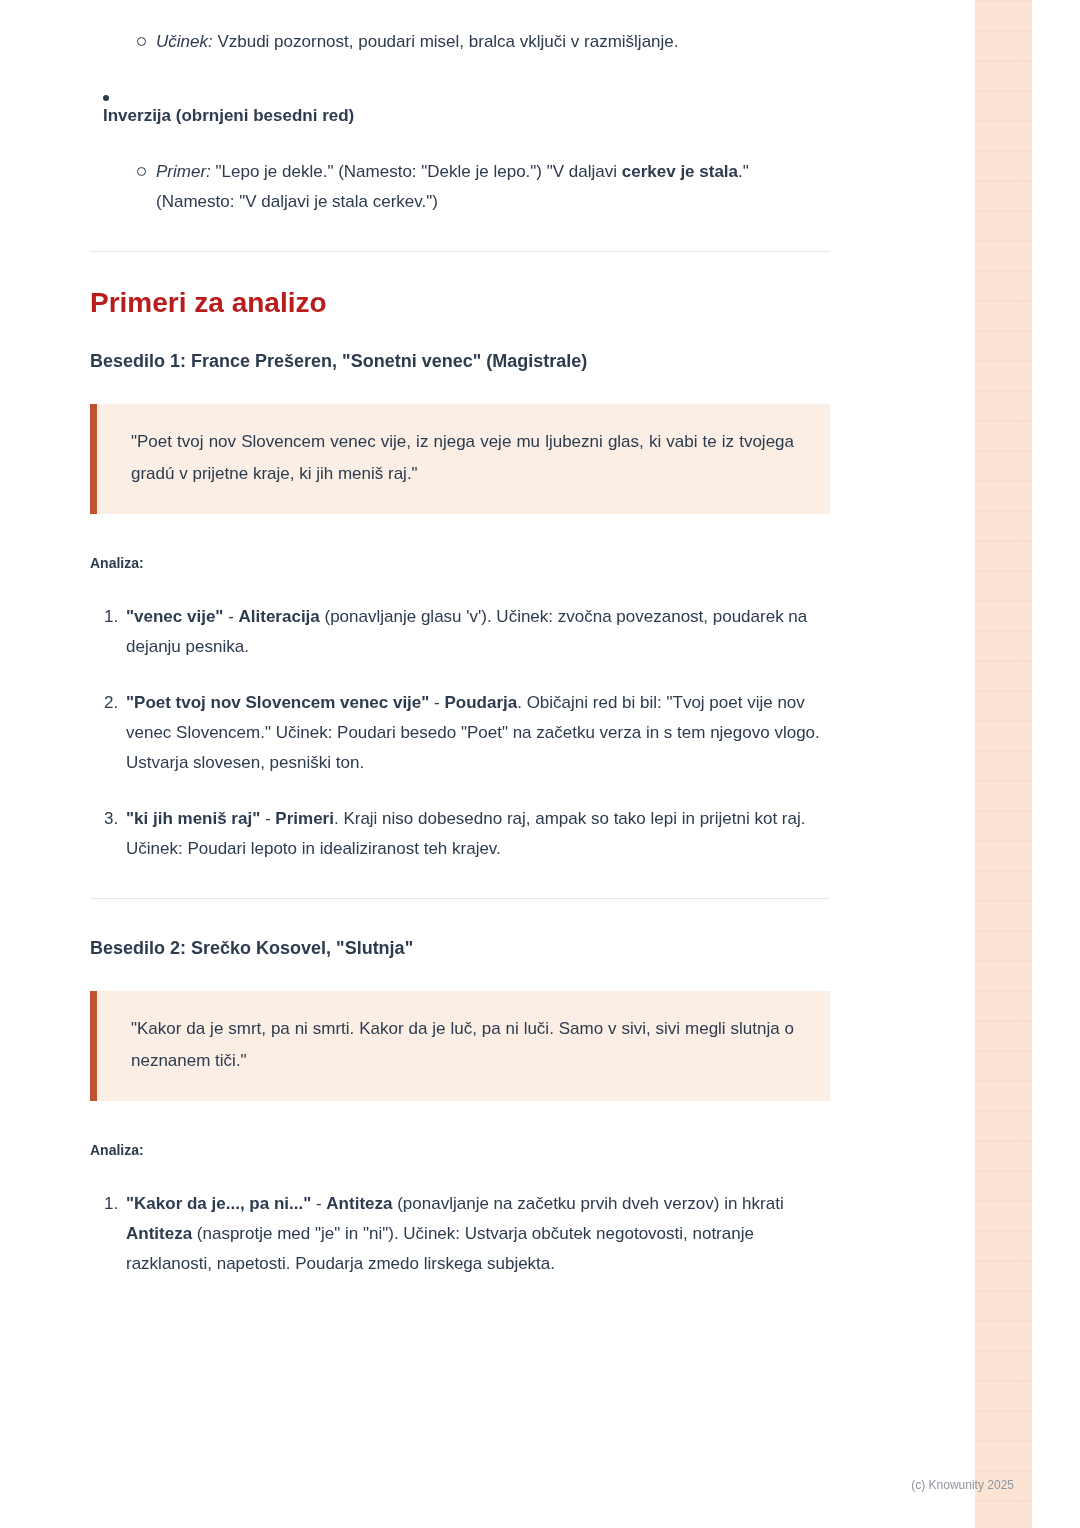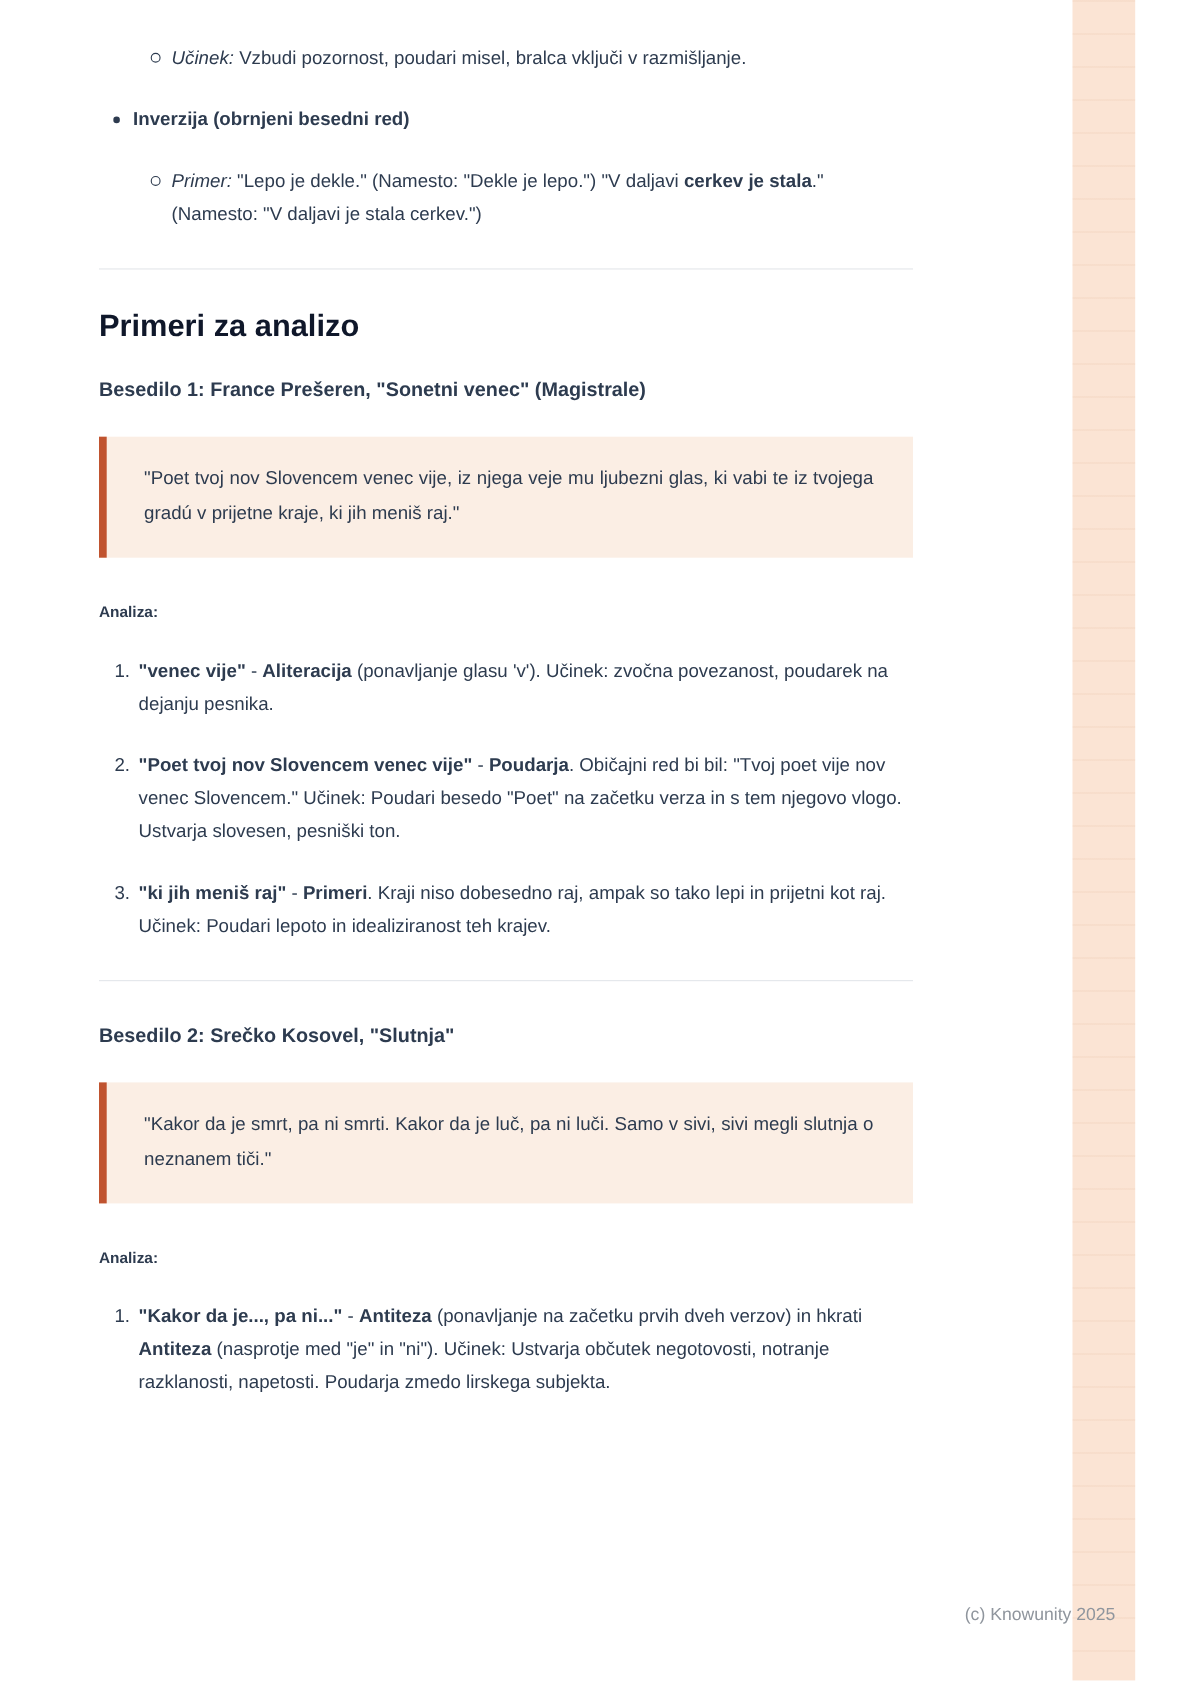--- a/index.html
+++ b/index.html
@@ -29,31 +29,31 @@
       to bottom,
       rgba(190, 120, 70, 0.06) 0px, rgba(190, 120, 70, 0.06) 2px,
       transparent 2px, transparent 30px
     );
     z-index: 1;
   }
   .content {
     position: relative;
     z-index: 2;
     width: 830px;
-    padding: 38px 0 0 90px;
+    padding: 27px 0 0 90px;
     font-size: 17px;
     line-height: 30px;
   }
   .plain-list { list-style: none; }
   .li {
     display: flex;
     align-items: flex-start;
     margin-bottom: 26px;
   }
-  .main-item { padding-left: 13px; }
+  .main-item { padding-left: 13px; flex-direction: column; }
   .sub-item { padding-left: 47px; }
   .marker {
     flex: none;
     display: inline-block;
   }
   .marker-dot {
     width: 6px; height: 6px;
     border-radius: 50%;
     background: #2d3b4f;
     margin: 12px 12px 0 0;
@@ -71,21 +71,21 @@
     border: none;
     border-top: 1px solid #e3e6ea;
     width: 740px;
     margin: 34px 0 0 0;
   }
   .section-title {
     margin: 34px 0 28px 0;
     font-size: 28px;
     line-height: 34px;
     font-weight: 700;
-    color: #0f172a;
+    color: #b91c1c;
   }
   .besedilo-heading {
     font-size: 18px;
     line-height: 26px;
     font-weight: 700;
     margin: 0 0 30px 0;
   }
   .quote-block {
     width: 740px;
     background: #fbeee4;
@@ -103,23 +103,23 @@
     line-height: 26px;
     margin: 0 0 26px 0;
   }
   .numbered-item { padding-left: 14px; }
   .num {
     flex: none;
     min-width: 22px;
   }
   .footer {
     position: absolute;
-    bottom: 50px;
+    bottom: 36px;
     right: 66px;
-    font-size: 16px;
+    font-size: 12px;
     color: #8f959d;
     z-index: 3;
   }
 </style>
 </head>
 <body>
 
 <div class="page">
 
   <div class="side-strip"></div>

